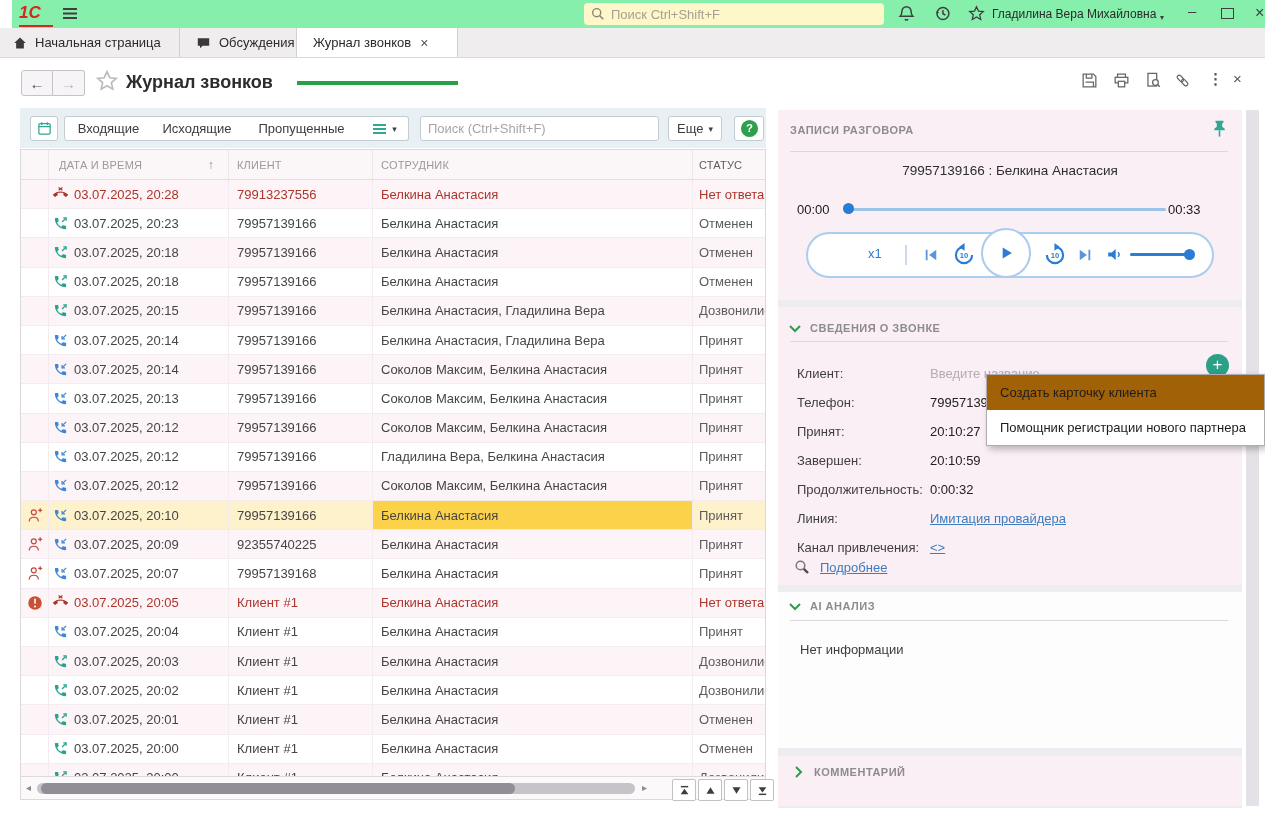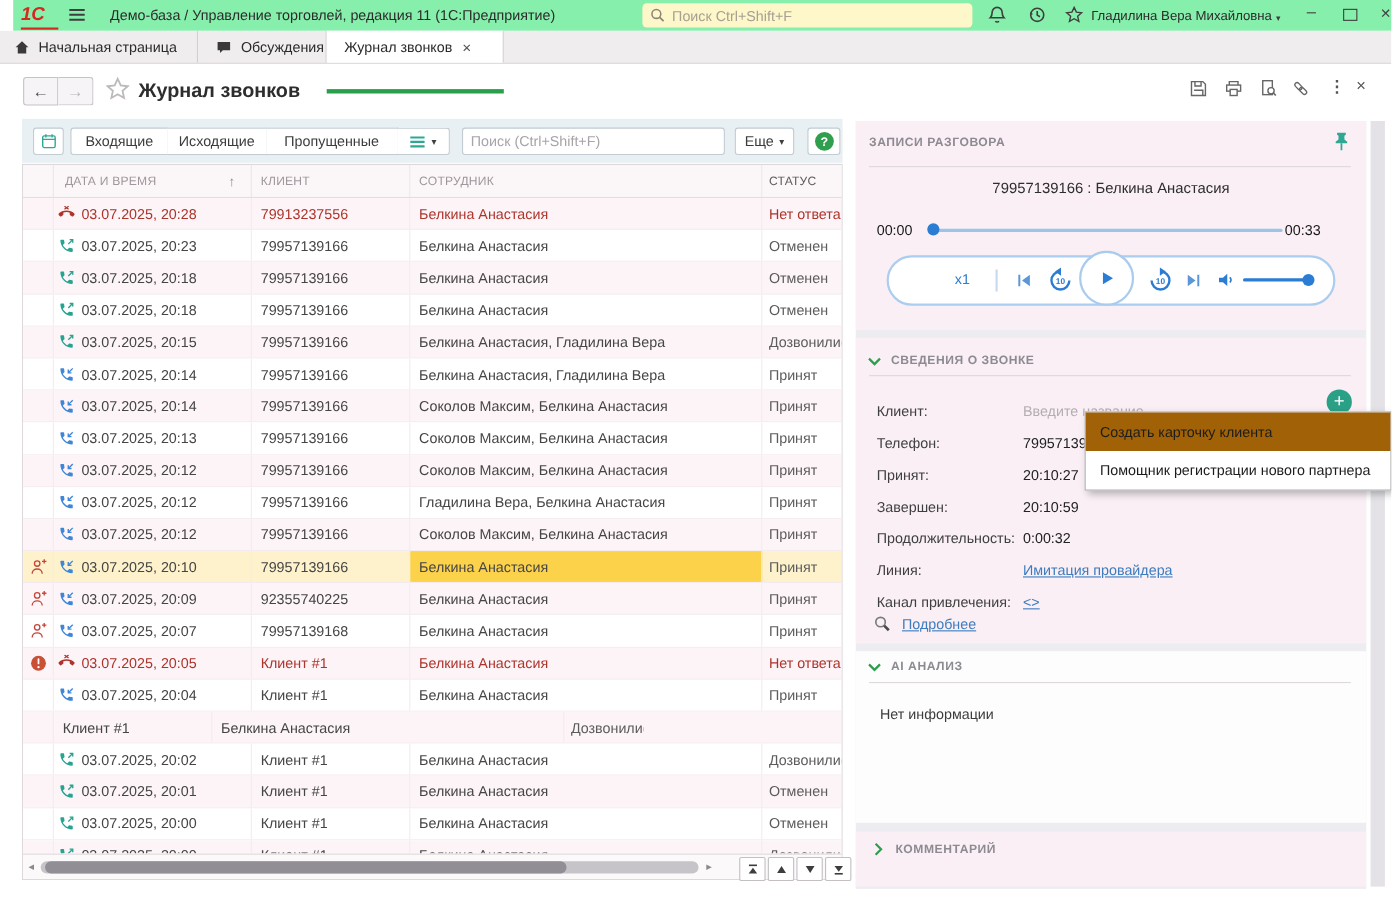--- a/index.html
+++ b/index.html
@@ -128,21 +128,20 @@
 
 <div id="app">
 
   <div class="topbar">
     <div class="logo"><span>1С</span></div>
     <span class="burger">
       <svg width="16" height="13" viewBox="0 0 16 13">
           <path d="M1 2h14M1 6.5h14M1 11h14" stroke="#3f3f3f" stroke-width="1.8"></path>
         </svg>
     </span>
-    <div class="apptitle">Демо-база / Управление торговлей, редакция 11  (1С:Предприятие)</div>
     <div class="tb-search">
       <svg width="14" height="14" viewBox="0 0 16 16" style="margin-left:7px">
           <circle cx="6.5" cy="6.5" r="4.6" fill="none" stroke="#8c8677" stroke-width="1.6"></circle>
           <path d="M10 10 L14 14" stroke="#8c8677" stroke-width="1.8"></path>
         </svg>
       <span class="ph">Поиск Ctrl+Shift+F</span>
     </div>
     <span class="tb-ico" style="left:886px">
       <svg width="17" height="17" viewBox="0 0 16 16">
           <path d="M8 1.6a4.3 4.3 0 0 1 4.3 4.3c0 3 .9 3.9 1.6 4.6H2.1c.7-.7 1.6-1.6 1.6-4.6A4.3 4.3 0 0 1 8 1.6z" fill="none" stroke="#3f3f3f" stroke-width="1.4"></path>
@@ -529,20 +528,28 @@
               <path d="M14.5 4.8 V9.5 H19.2" stroke="#3e86d8" stroke-width="2" fill="none"></path>
             </svg>
             <span class="dt">03.07.2025, 20:04</span>
           </div>
           <div class="c c2">Клиент #1</div>
           <div class="c c3">Белкина Анастасия</div>
           <div class="c c4">Принят</div>
         </div>
         <div class="trow alt">
           <div class="c c0"></div>
+          <div class="c c1">
+            <svg width="15" height="15" viewBox="0 0 24 24">
+              <path d="M6.62 10.79c1.44 2.83 3.76 5.14 6.59 6.59l2.2-2.2c.27-.27.67-.36 1.02-.24 1.12.37 2.33.57 3.57.57.55 0 1 .45 1 1V20c0 .55-.45 1-1 1-9.39 0-17-7.61-17-17 0-.55.45-1 1-1h3.5c.55 0 1 .45 1 1 0 1.25.2 2.45.57 3.57.11.35.03.74-.25 1.02l-2.2 2.2z" fill="#28a391"></path>
+              <path d="M14.5 9.5 L20.5 3.5" stroke="#28a391" stroke-width="2" fill="none"></path>
+              <path d="M16.5 3 H21 V7.5" stroke="#28a391" stroke-width="2" fill="none"></path>
+            </svg>
+            <span class="dt">03.07.2025, 20:03</span>
+          </div>
           <div class="c c2">Клиент #1</div>
           <div class="c c3">Белкина Анастасия</div>
           <div class="c c4">Дозвонились</div>
         </div>
         <div class="trow">
           <div class="c c0"></div>
           <div class="c c1">
             <svg width="15" height="15" viewBox="0 0 24 24">
               <path d="M6.62 10.79c1.44 2.83 3.76 5.14 6.59 6.59l2.2-2.2c.27-.27.67-.36 1.02-.24 1.12.37 2.33.57 3.57.57.55 0 1 .45 1 1V20c0 .55-.45 1-1 1-9.39 0-17-7.61-17-17 0-.55.45-1 1-1h3.5c.55 0 1 .45 1 1 0 1.25.2 2.45.57 3.57.11.35.03.74-.25 1.02l-2.2 2.2z" fill="#28a391"></path>
               <path d="M14.5 9.5 L20.5 3.5" stroke="#28a391" stroke-width="2" fill="none"></path>

